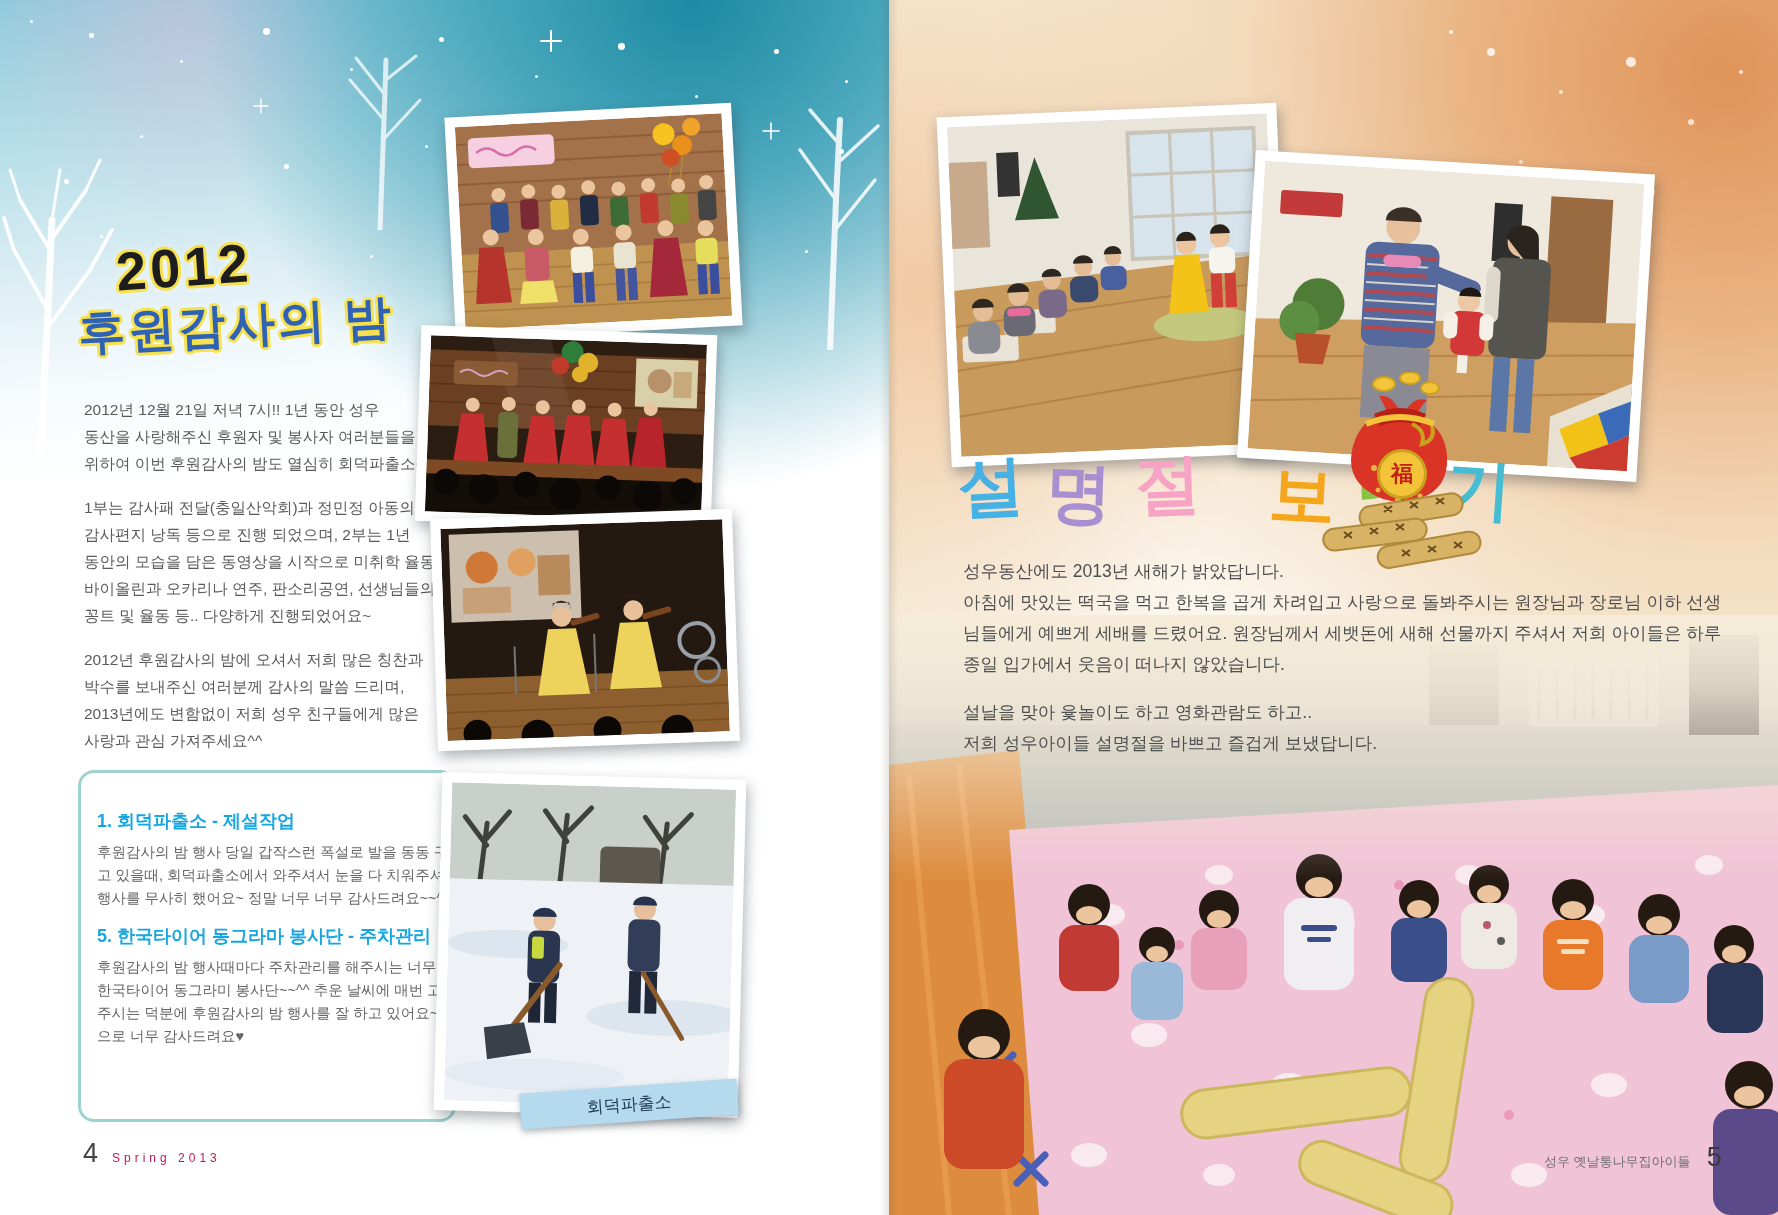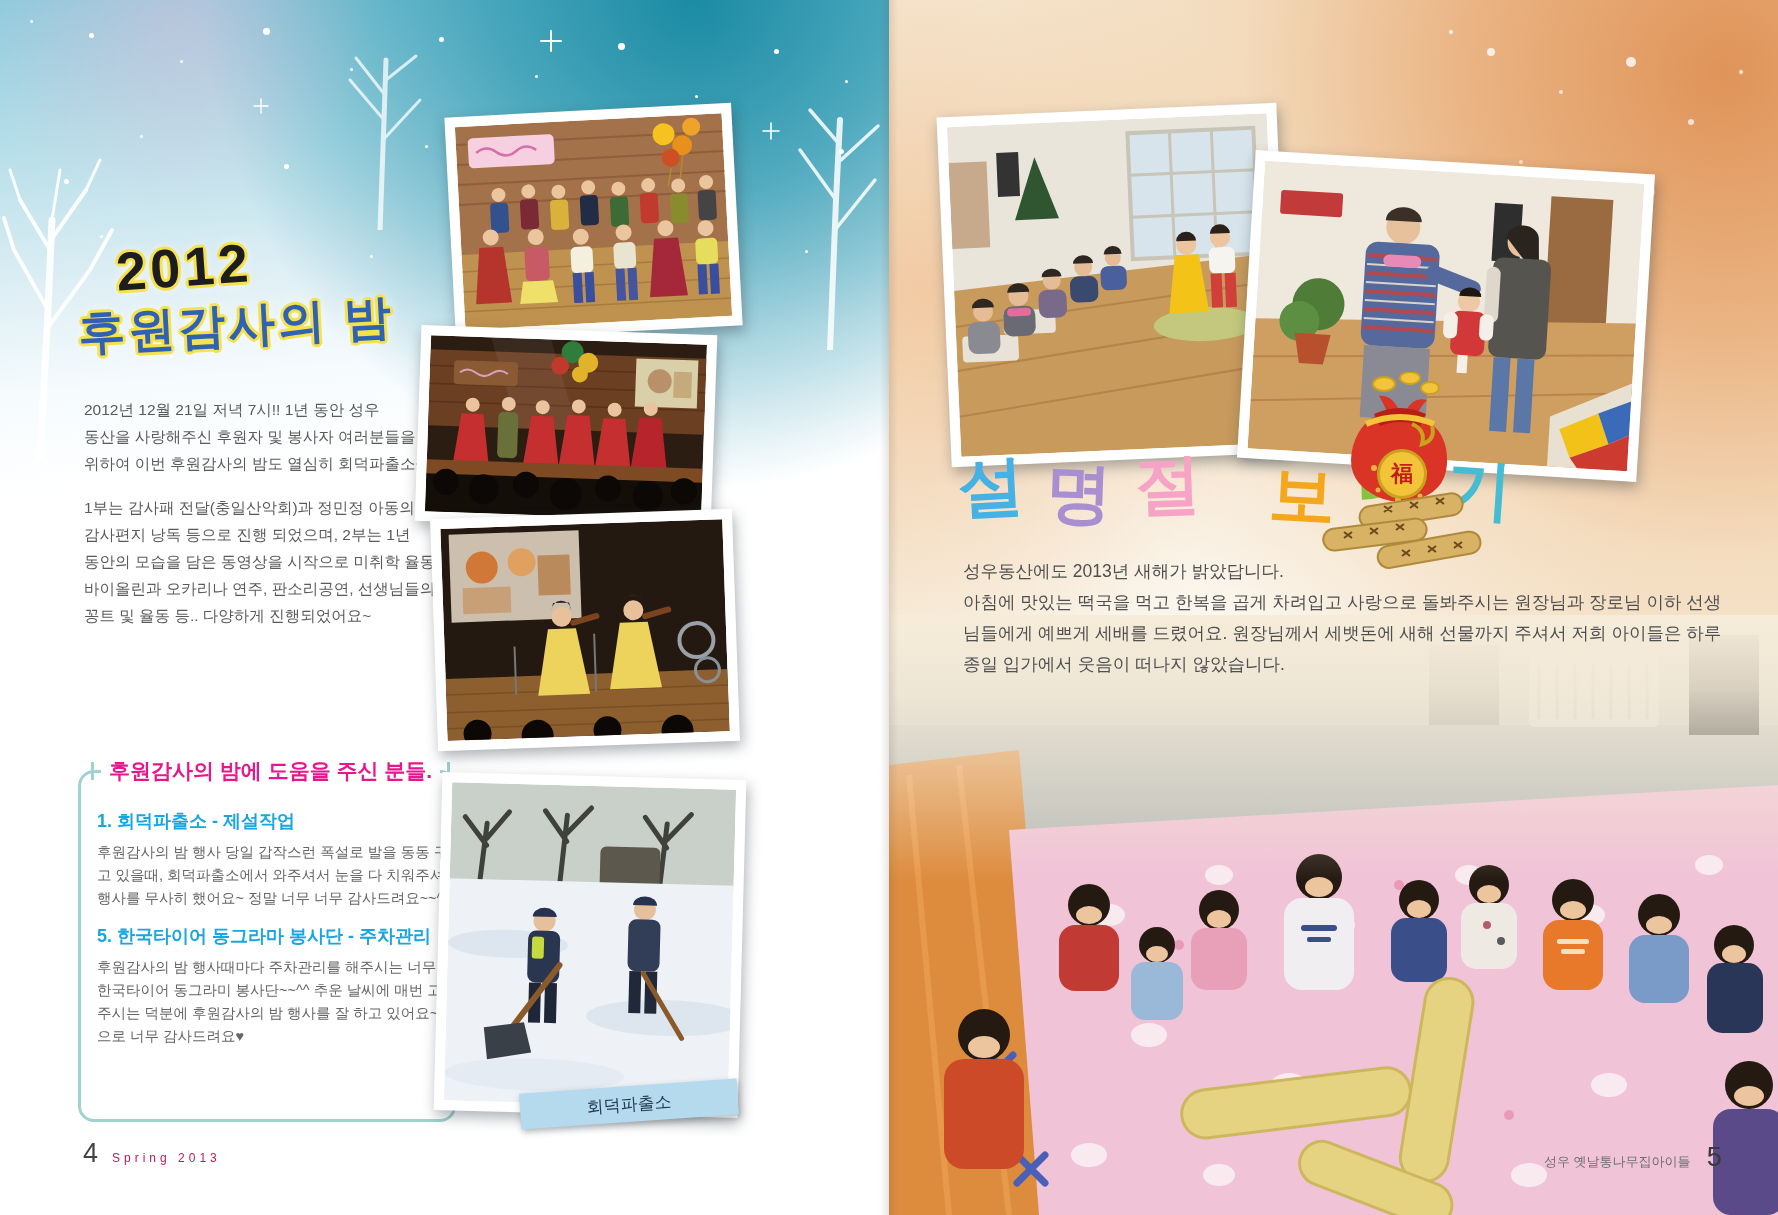--- a/index.html
+++ b/index.html
@@ -136,28 +136,27 @@
 
     <div class="left-body">
       <p>2012년 12월 21일 저녁 7시!! 1년 동안 성우
 동산을 사랑해주신 후원자 및 봉사자 여러분들을
 위하여 이번 후원감사의 밤도 열심히 회덕파출소~</p>
       <p>1부는 감사패 전달(충일산악회)과 정민정 아동의
 감사편지 낭독 등으로 진행 되었으며, 2부는 1년
 동안의 모습을 담은 동영상을 시작으로 미취학 율동,
 바이올린과 오카리나 연주, 판소리공연, 선생님들의
 꽁트 및 율동 등.. 다양하게 진행되었어요~</p>
+      <p>2012년 후원감사의 밤에 오셔서 저희 많은 칭찬과
+박수를 보내주신 여러분께 감사의 말씀 드리며,
+2013년에도 변함없이 저희 성우 친구들에게 많은
+사랑과 관심 가져주세요^^</p>
     </div>
 
     <div class="helpers-box">
-      <div class="hb-heading">
-        <div class="tick"></div>
-        <div class="txt">후원감사의 밤에 도움을 주신 분들.</div>
-        <div class="tick"></div>
-      </div>
       <div class="hb-inner">
         <div class="hb-item-title">1. 회덕파출소 - 제설작업</div>
         <div class="hb-item-body">후원감사의 밤 행사 당일 갑작스런 폭설로 발을 동동 구르
 고 있을때, 회덕파출소에서 와주셔서 눈을 다 치워주셔서
 행사를 무사히 했어요~ 정말 너무 너무 감사드려요~~^^</div>
         <div class="hb-item-title">5. 한국타이어 동그라마 봉사단 - 주차관리</div>
         <div class="hb-item-body">후원감사의 밤 행사때마다 주차관리를 해주시는 너무 감사한
 한국타이어 동그라미 봉사단~~^^ 추운 날씨에 매번 고생해
 주시는 덕분에 후원감사의 밤 행사를 잘 하고 있어요~ 진심
 으로 너무 감사드려요♥</div>
@@ -582,20 +581,22 @@
         </g>
       </svg>
       <div class="pouch-char">福</div>
     </div>
 
     <div class="right-body">
       <p>성우동산에도 2013년 새해가 밝았답니다.
 아침에 맛있는 떡국을 먹고 한복을 곱게 차려입고 사랑으로 돌봐주시는 원장님과 장로님 이하 선생
 님들에게 예쁘게 세배를 드렸어요. 원장님께서 세뱃돈에 새해 선물까지 주셔서 저희 아이들은 하루
 종일 입가에서 웃음이 떠나지 않았습니다.</p>
+      <p>설날을 맞아 윷놀이도 하고 영화관람도 하고..
+저희 성우아이들 설명절을 바쁘고 즐겁게 보냈답니다.</p>
     </div>
 
     <div class="footer-right">
       <span class="fr-label">성우 옛날통나무집아이들</span>
       <span class="fr-num">5</span>
     </div>
   </section>
 
   <div class="spine"></div>
 </div>

